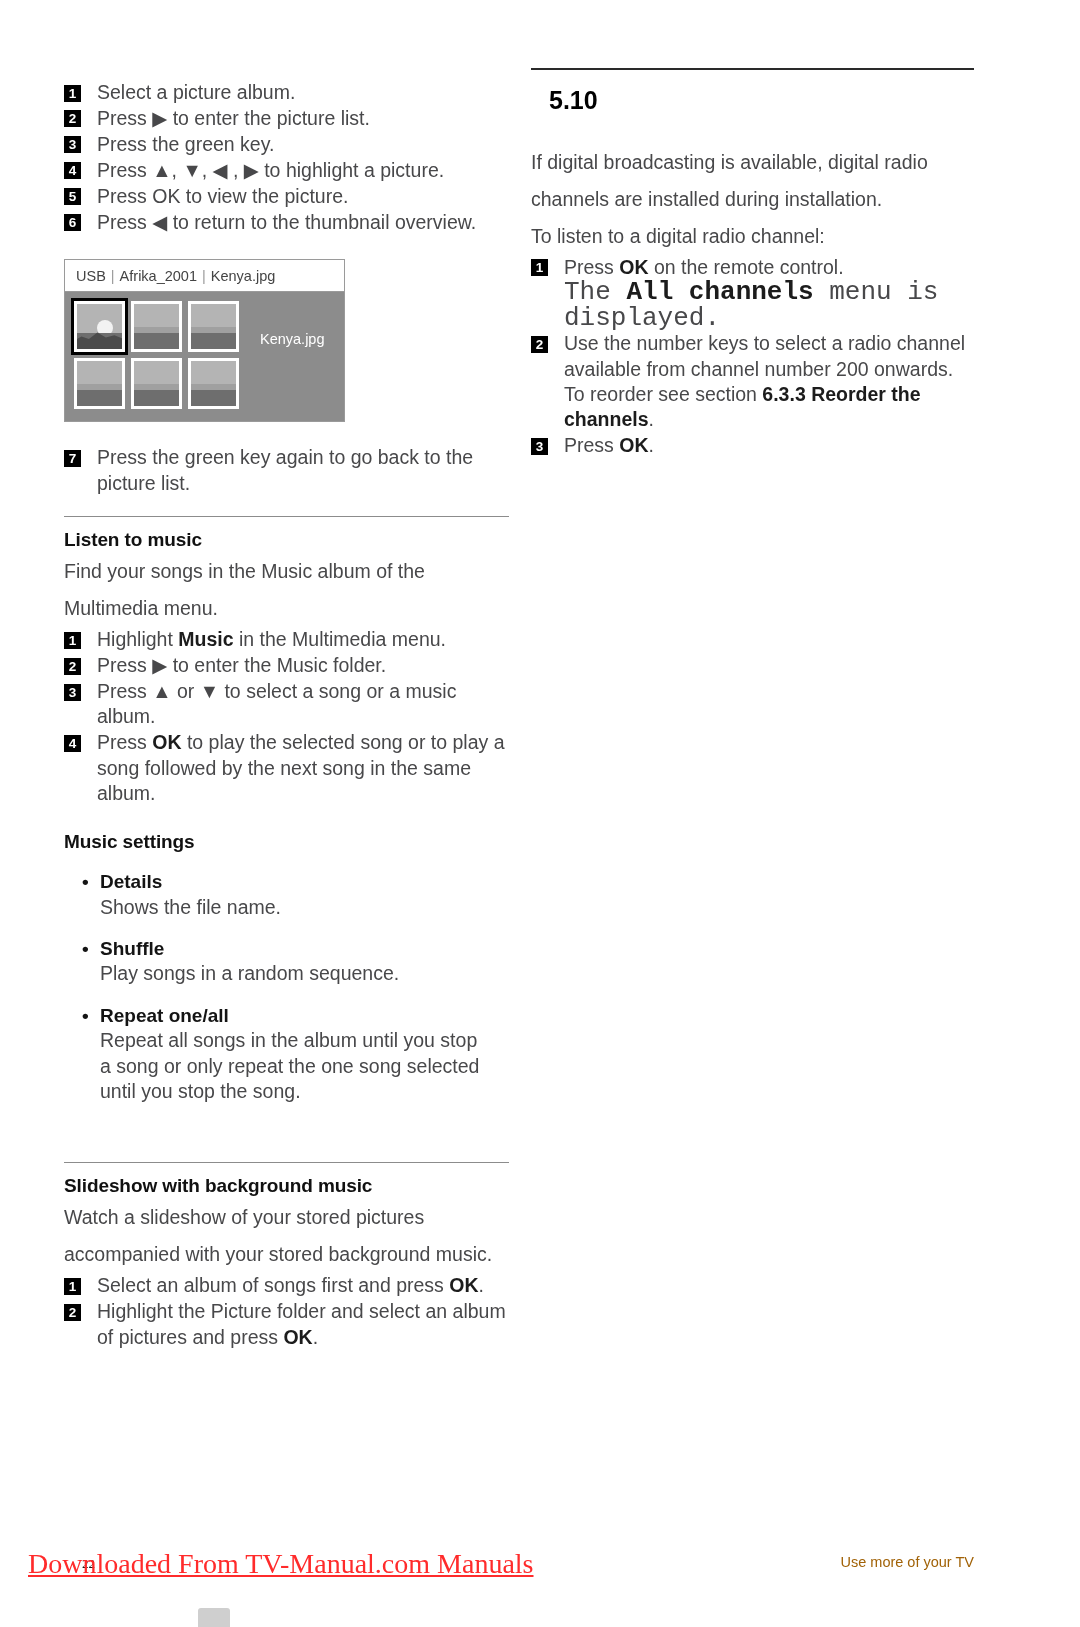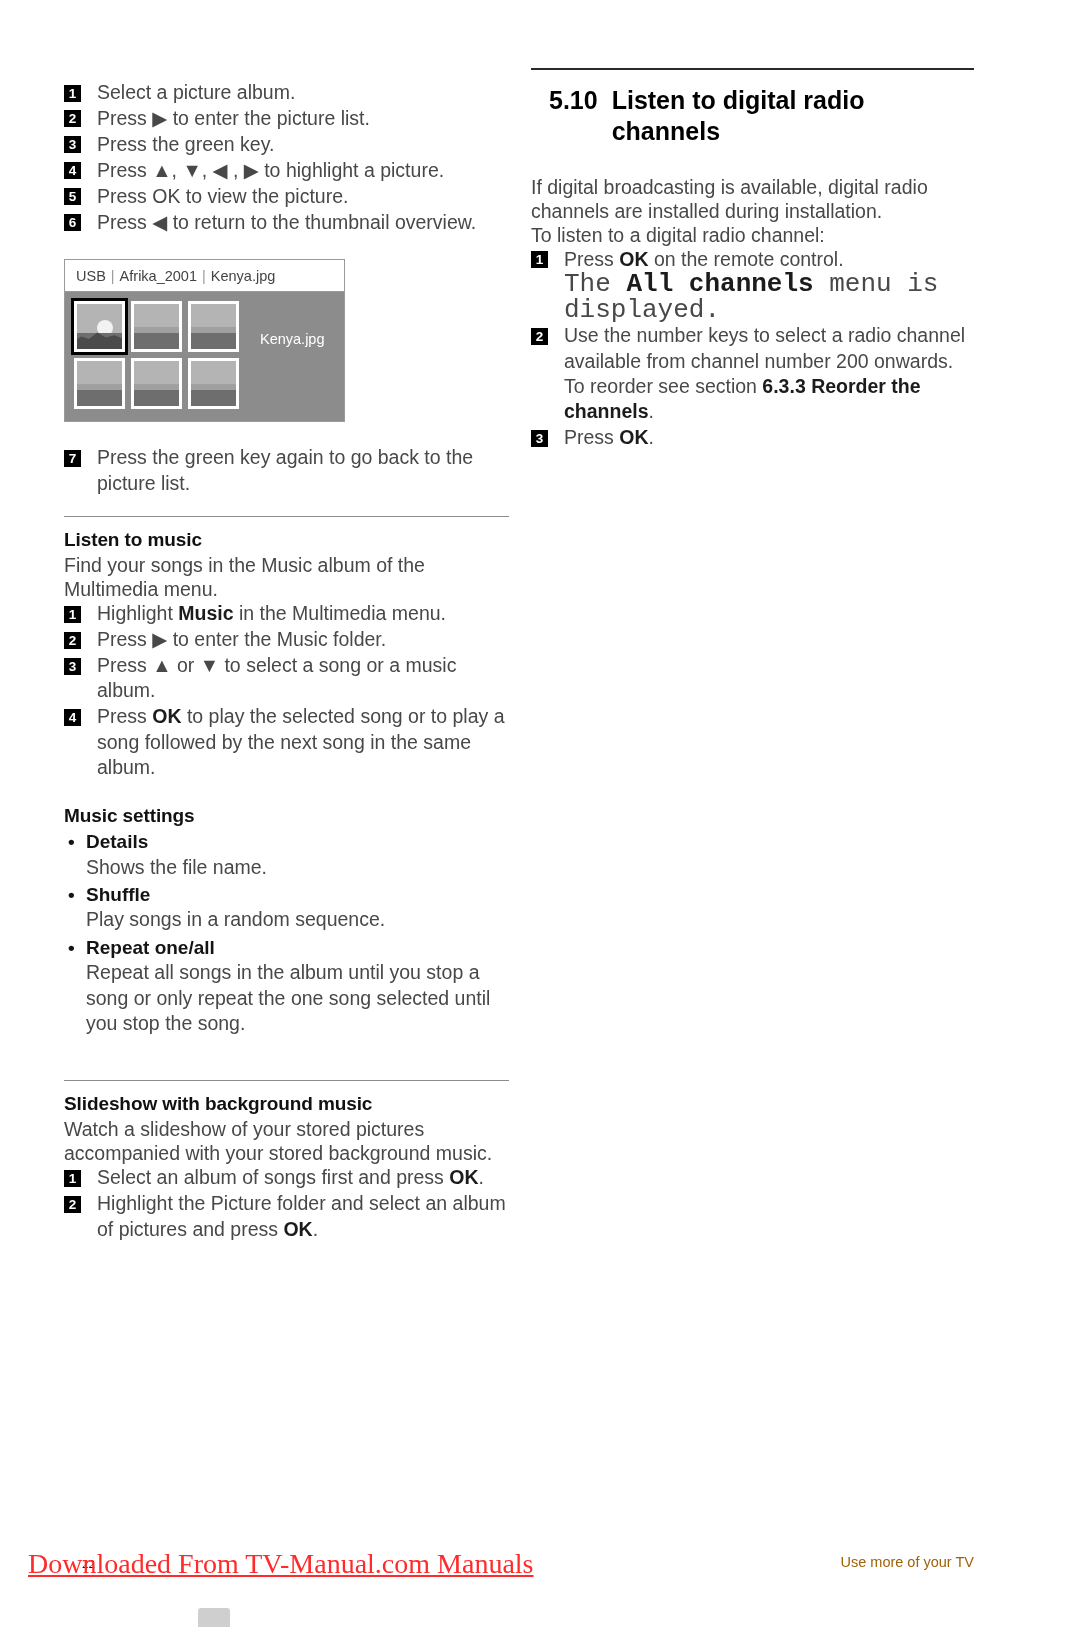--- a/index.html
+++ b/index.html
@@ -69,41 +69,41 @@
     line-height: 25.4px;
     color: #48484a;
     font-family: Liberation Mono, monospace;
   }
   .b { font-weight: bold; color: #1c1c1c; }
 
   
   p.body {
     margin: 0;
     font-size: 19.5px;
-    line-height: 24px;
+    line-height: 37px;
     color: #48484a;
   }
 
   
   h3.sub {
     margin: 0 0 2px 0;
     font-size: 19px;
     font-weight: bold;
     color: #111111;
     letter-spacing: -0.1px;
   }
 
   .rule {
     height: 1px;
     background: #8c8c8c;
     width: 100%;
   }
 
   
-  .bullet-item { margin: 2px; }
+  .bullet-item { margin: 16px; }
   .bullet-term {
     position: relative;
     padding-left: 20px;
     font-size: 19px;
     line-height: 25.4px;
     font-weight: bold;
     color: #141414;
   }
   .bullet-term::before {
     content: "\2022";
@@ -405,21 +405,20 @@
       </div>
       <div class="fig-caption">Kenya.jpg</div>
     </div>
   </div>
 
   <div class="col-right">
     <div class="rule-top"></div>
 
     <div class="h2-wrap">
       <div class="h2-num">5.10</div>
-      <div class="h2-title">Listen to digital radio channels</div>
     </div>
 
     <div style="height:28px"></div>
 
     <p class="body">If digital broadcasting is available, digital radio channels are installed during installation.</p>
     <p class="body">To listen to a digital radio channel:</p>
 
     <div class="steps">
       <div class="step">
         <span class="step-num">1</span>

